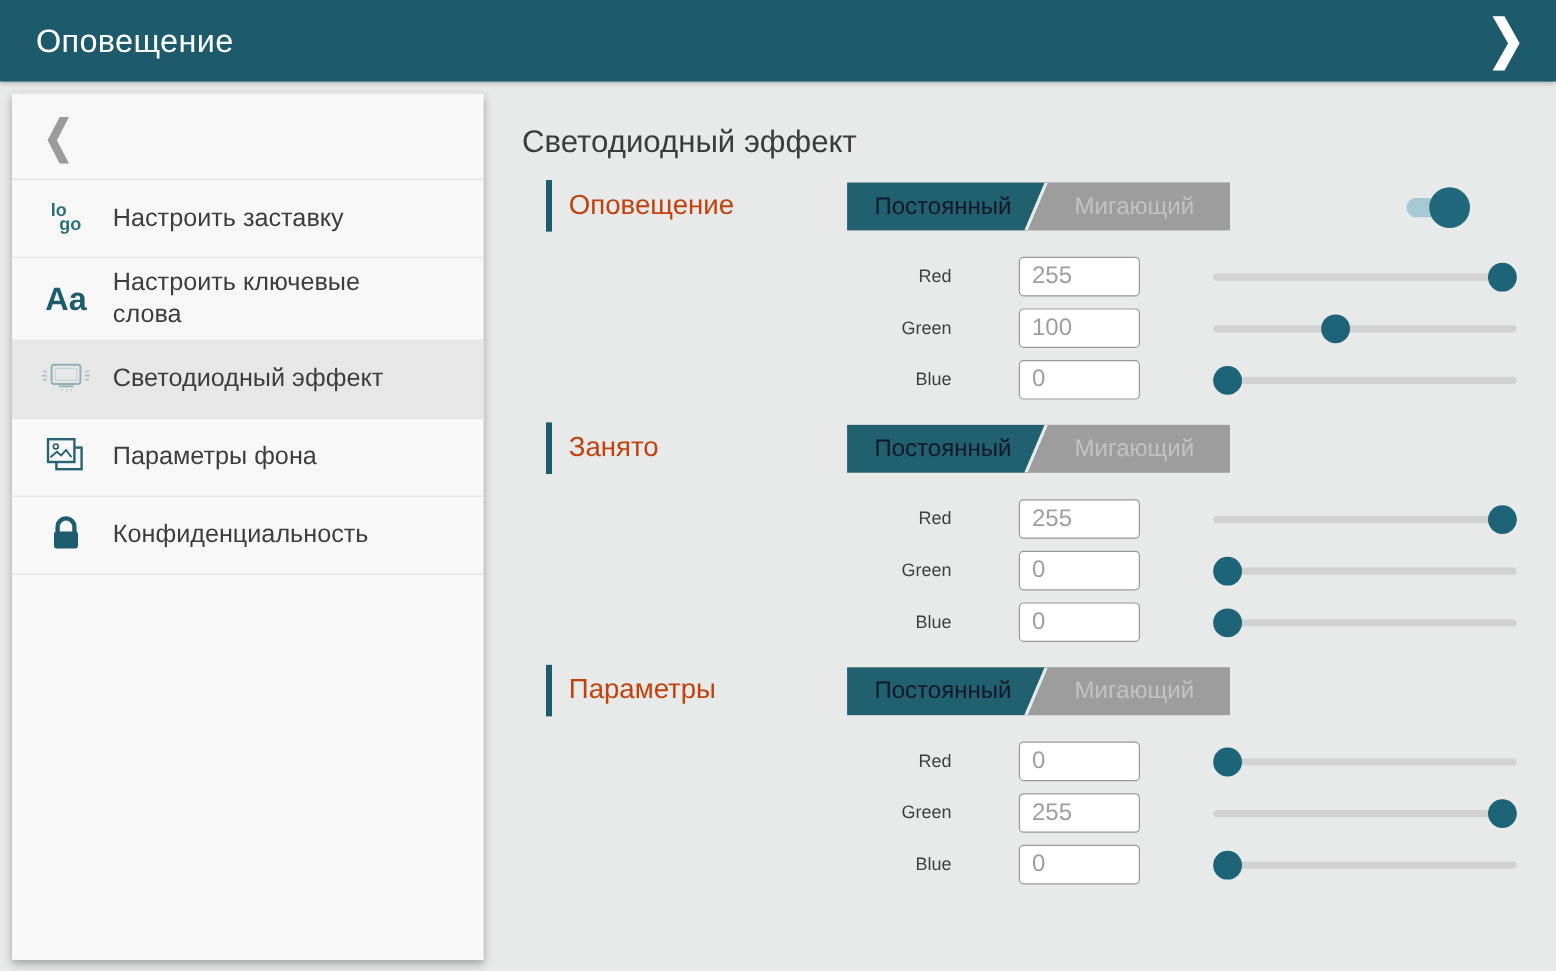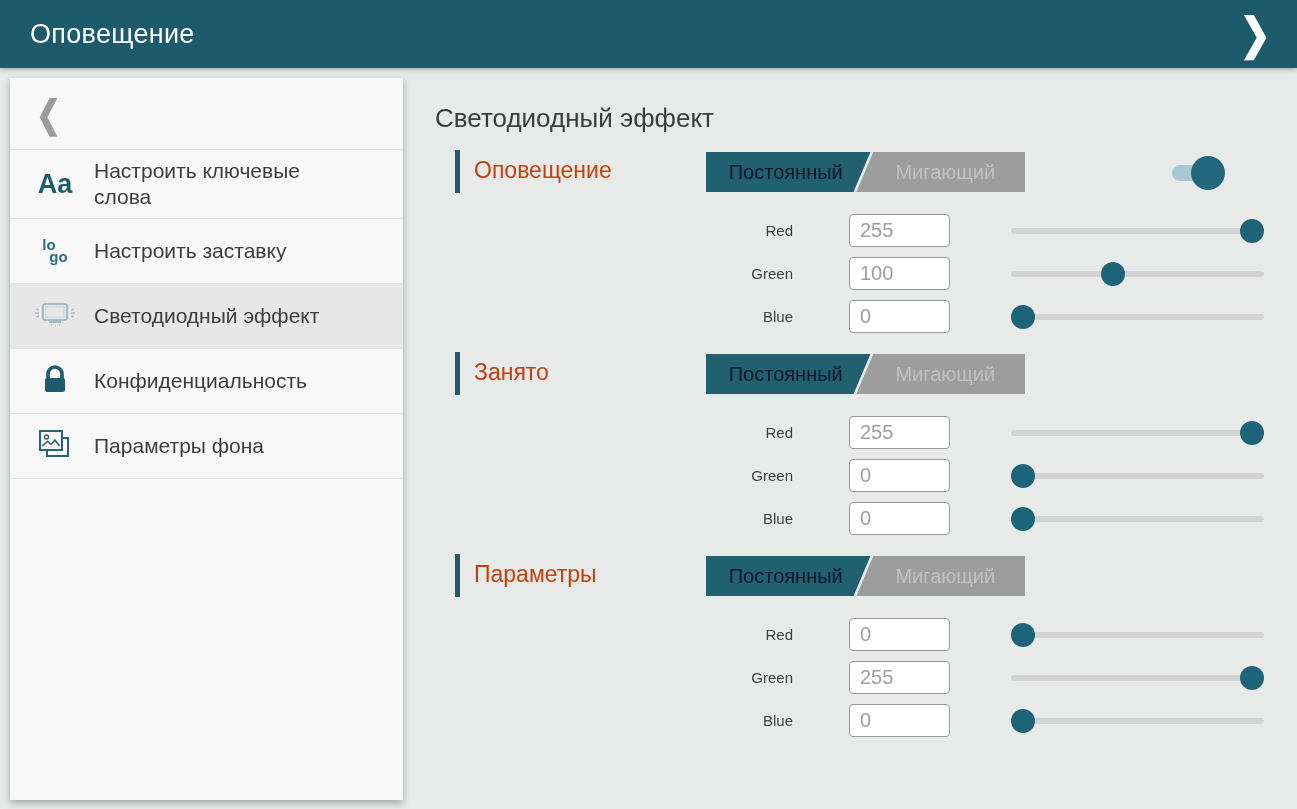--- a/index.html
+++ b/index.html
@@ -74,65 +74,65 @@
   <span class="header-title">Оповещение</span>
   <span class="forward-icon">❯</span>
 </div>
 
 <div class="sidebar">
   <div class="back-row">
     <span class="back-icon">❮</span>
   </div>
 
   <div class="side-item">
+    <span class="side-icon logo-icon">
+      <span><span>lo</span><span class="l2">go</span></span>
+    </span>
+    <span class="side-label">Настроить заставку</span>
+  </div>
+
+  <div class="side-item">
     <span class="side-icon aa-icon">Aa</span>
     <span class="side-label">Настроить ключевые слова</span>
-  </div>
-
-  <div class="side-item">
-    <span class="side-icon logo-icon">
-      <span><span>lo</span><span class="l2">go</span></span>
-    </span>
-    <span class="side-label">Настроить заставку</span>
   </div>
 
   <div class="side-item selected">
     <span class="side-icon">
       <svg width="46" height="38" viewBox="0 0 46 38">
         <rect x="11" y="7" width="24" height="16" rx="2" fill="none" stroke="#8fb0b8" stroke-width="1.6"></rect>
         <rect x="14" y="10" width="18" height="10" fill="none" stroke="#c3d4d9" stroke-width="1"></rect>
         <path d="M17 25 h12" stroke="#8fb0b8" stroke-width="1.6" fill="none"></path>
         <path d="M4 12 l3 1 M3 16 h4 M4 20 l3 -1" stroke="#a9bfc6" stroke-width="1.4" fill="none"></path>
         <path d="M42 12 l-3 1 M43 16 h-4 M42 20 l-3 -1" stroke="#a9bfc6" stroke-width="1.4" fill="none"></path>
         <path d="M19 28 h1 M23 29 h1 M27 28 h1" stroke="#a9bfc6" stroke-width="1.4" fill="none"></path>
       </svg>
     </span>
     <span class="side-label">Светодиодный эффект</span>
   </div>
 
   <div class="side-item">
     <span class="side-icon">
-      <svg width="36" height="36" viewBox="0 0 36 36">
-        <path d="M11 16 v-5 a7 7 0 0 1 14 0 v5" fill="none" stroke="#1d5c6d" stroke-width="3.6"></path>
-        <rect x="8" y="15" width="20" height="14" rx="2" fill="#1d5c6d"></rect>
-      </svg>
-    </span>
-    <span class="side-label">Конфиденциальность</span>
-  </div>
-
-  <div class="side-item">
-    <span class="side-icon">
       <svg width="42" height="42" viewBox="0 0 42 42">
         <rect x="13" y="13" width="21" height="18" fill="none" stroke="#2a6374" stroke-width="2"></rect>
         <rect x="6" y="6" width="22" height="19" fill="#f8f8f8" stroke="#2a6374" stroke-width="2"></rect>
         <circle cx="12.5" cy="12" r="2" fill="none" stroke="#2a6374" stroke-width="1.4"></circle>
         <path d="M8 21 l5.5 -4.5 3.5 3 4 -4.5 4.5 6" fill="none" stroke="#2a6374" stroke-width="1.6"></path>
       </svg>
     </span>
     <span class="side-label">Параметры фона</span>
+  </div>
+
+  <div class="side-item">
+    <span class="side-icon">
+      <svg width="36" height="36" viewBox="0 0 36 36">
+        <path d="M11 16 v-5 a7 7 0 0 1 14 0 v5" fill="none" stroke="#1d5c6d" stroke-width="3.6"></path>
+        <rect x="8" y="15" width="20" height="14" rx="2" fill="#1d5c6d"></rect>
+      </svg>
+    </span>
+    <span class="side-label">Конфиденциальность</span>
   </div>
 </div>
 
 <div class="main">
   <div class="main-title">Светодиодный эффект</div>
 
   <div class="section sec-0">
     <div class="section-head">
       <span class="accent-bar"></span>
       <span class="section-title">Оповещение</span>

